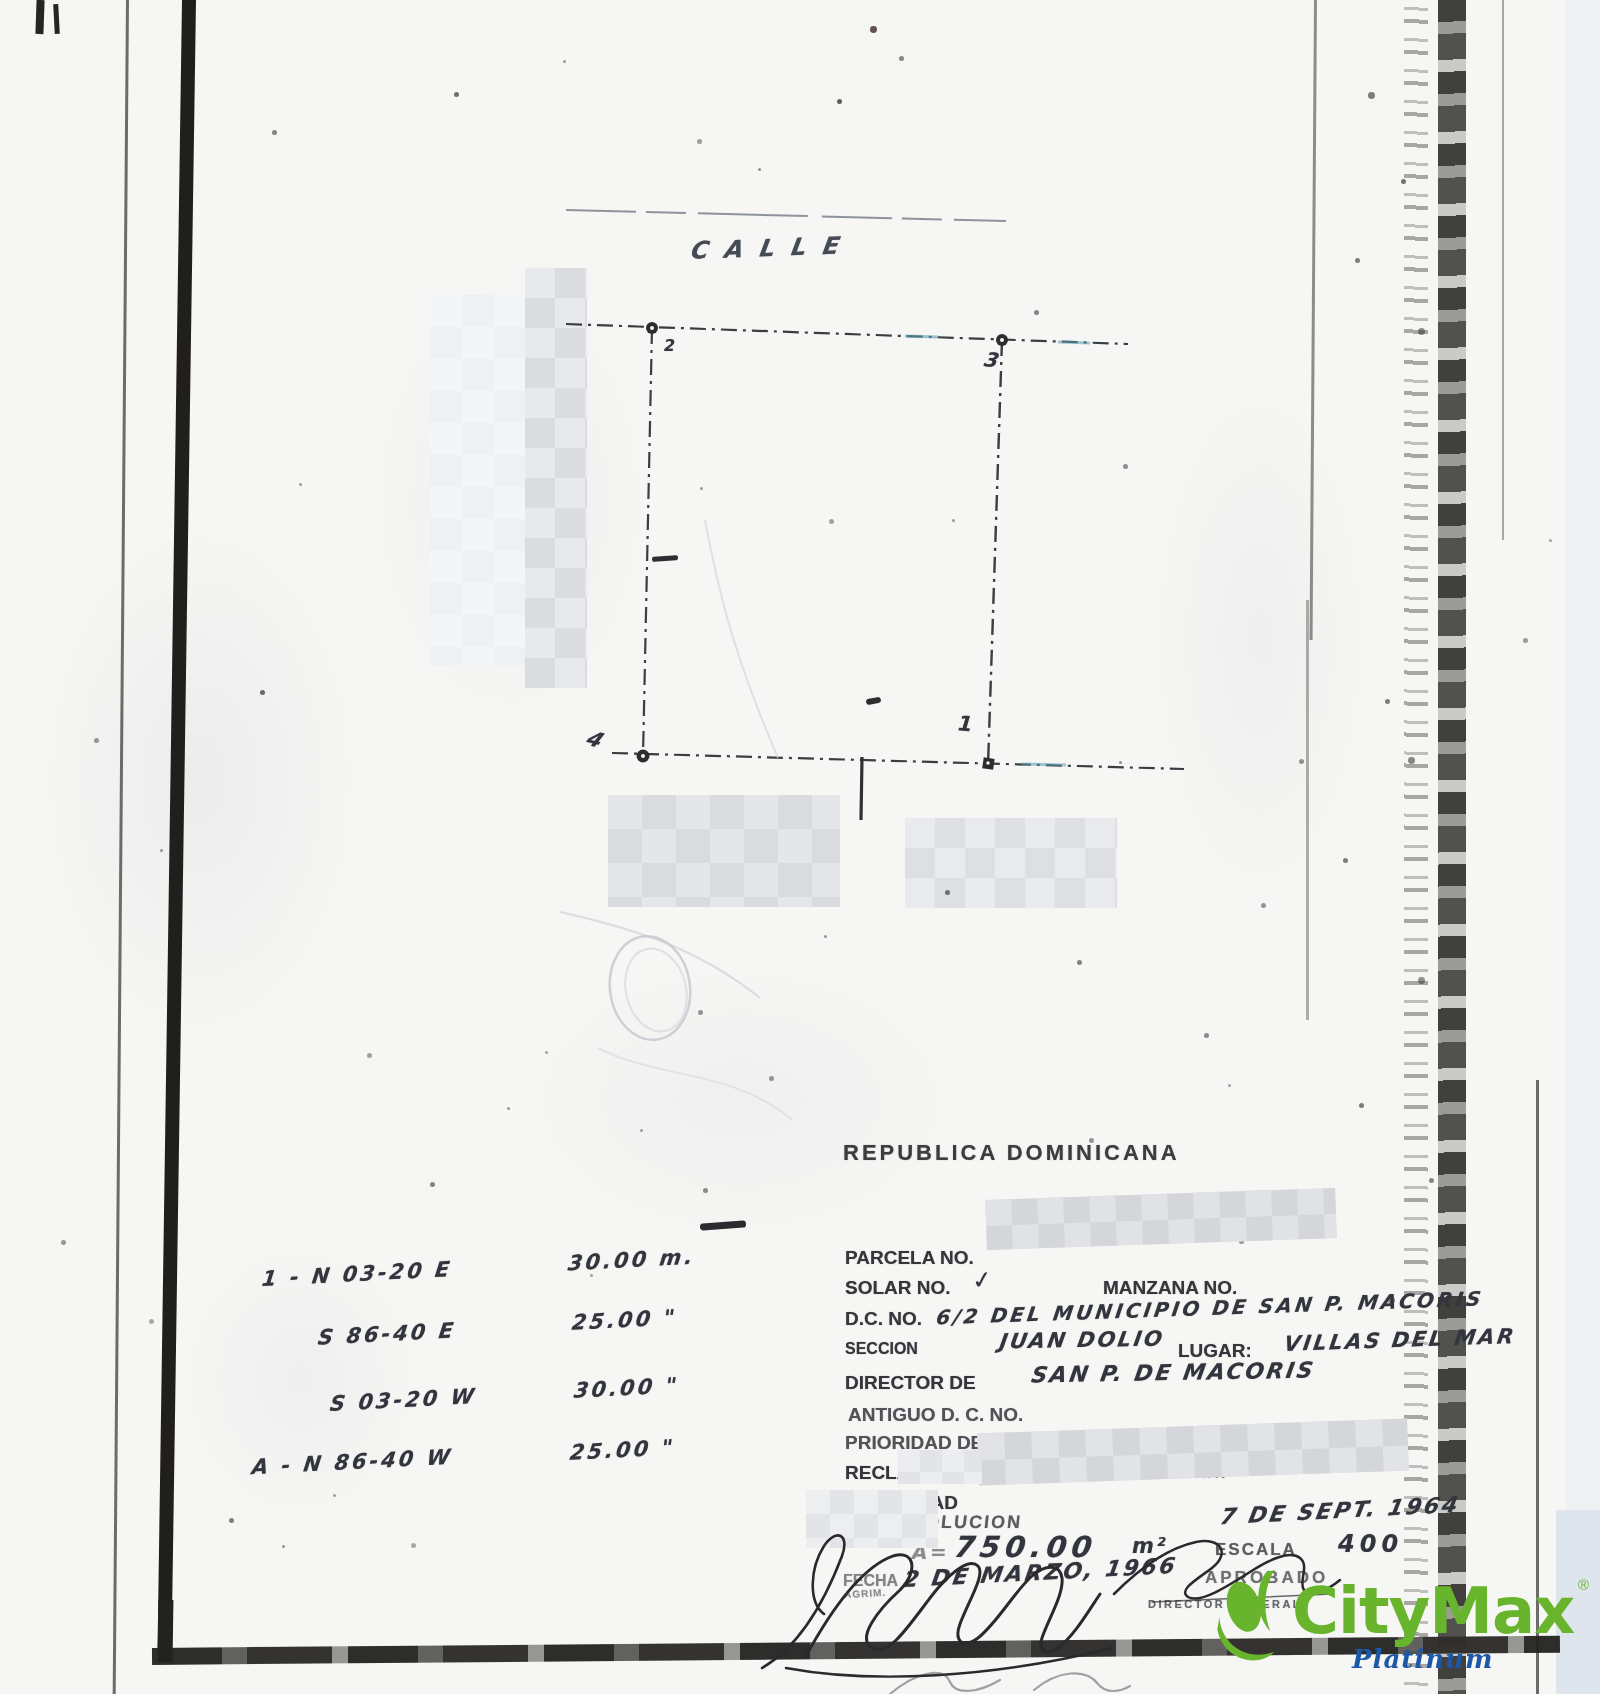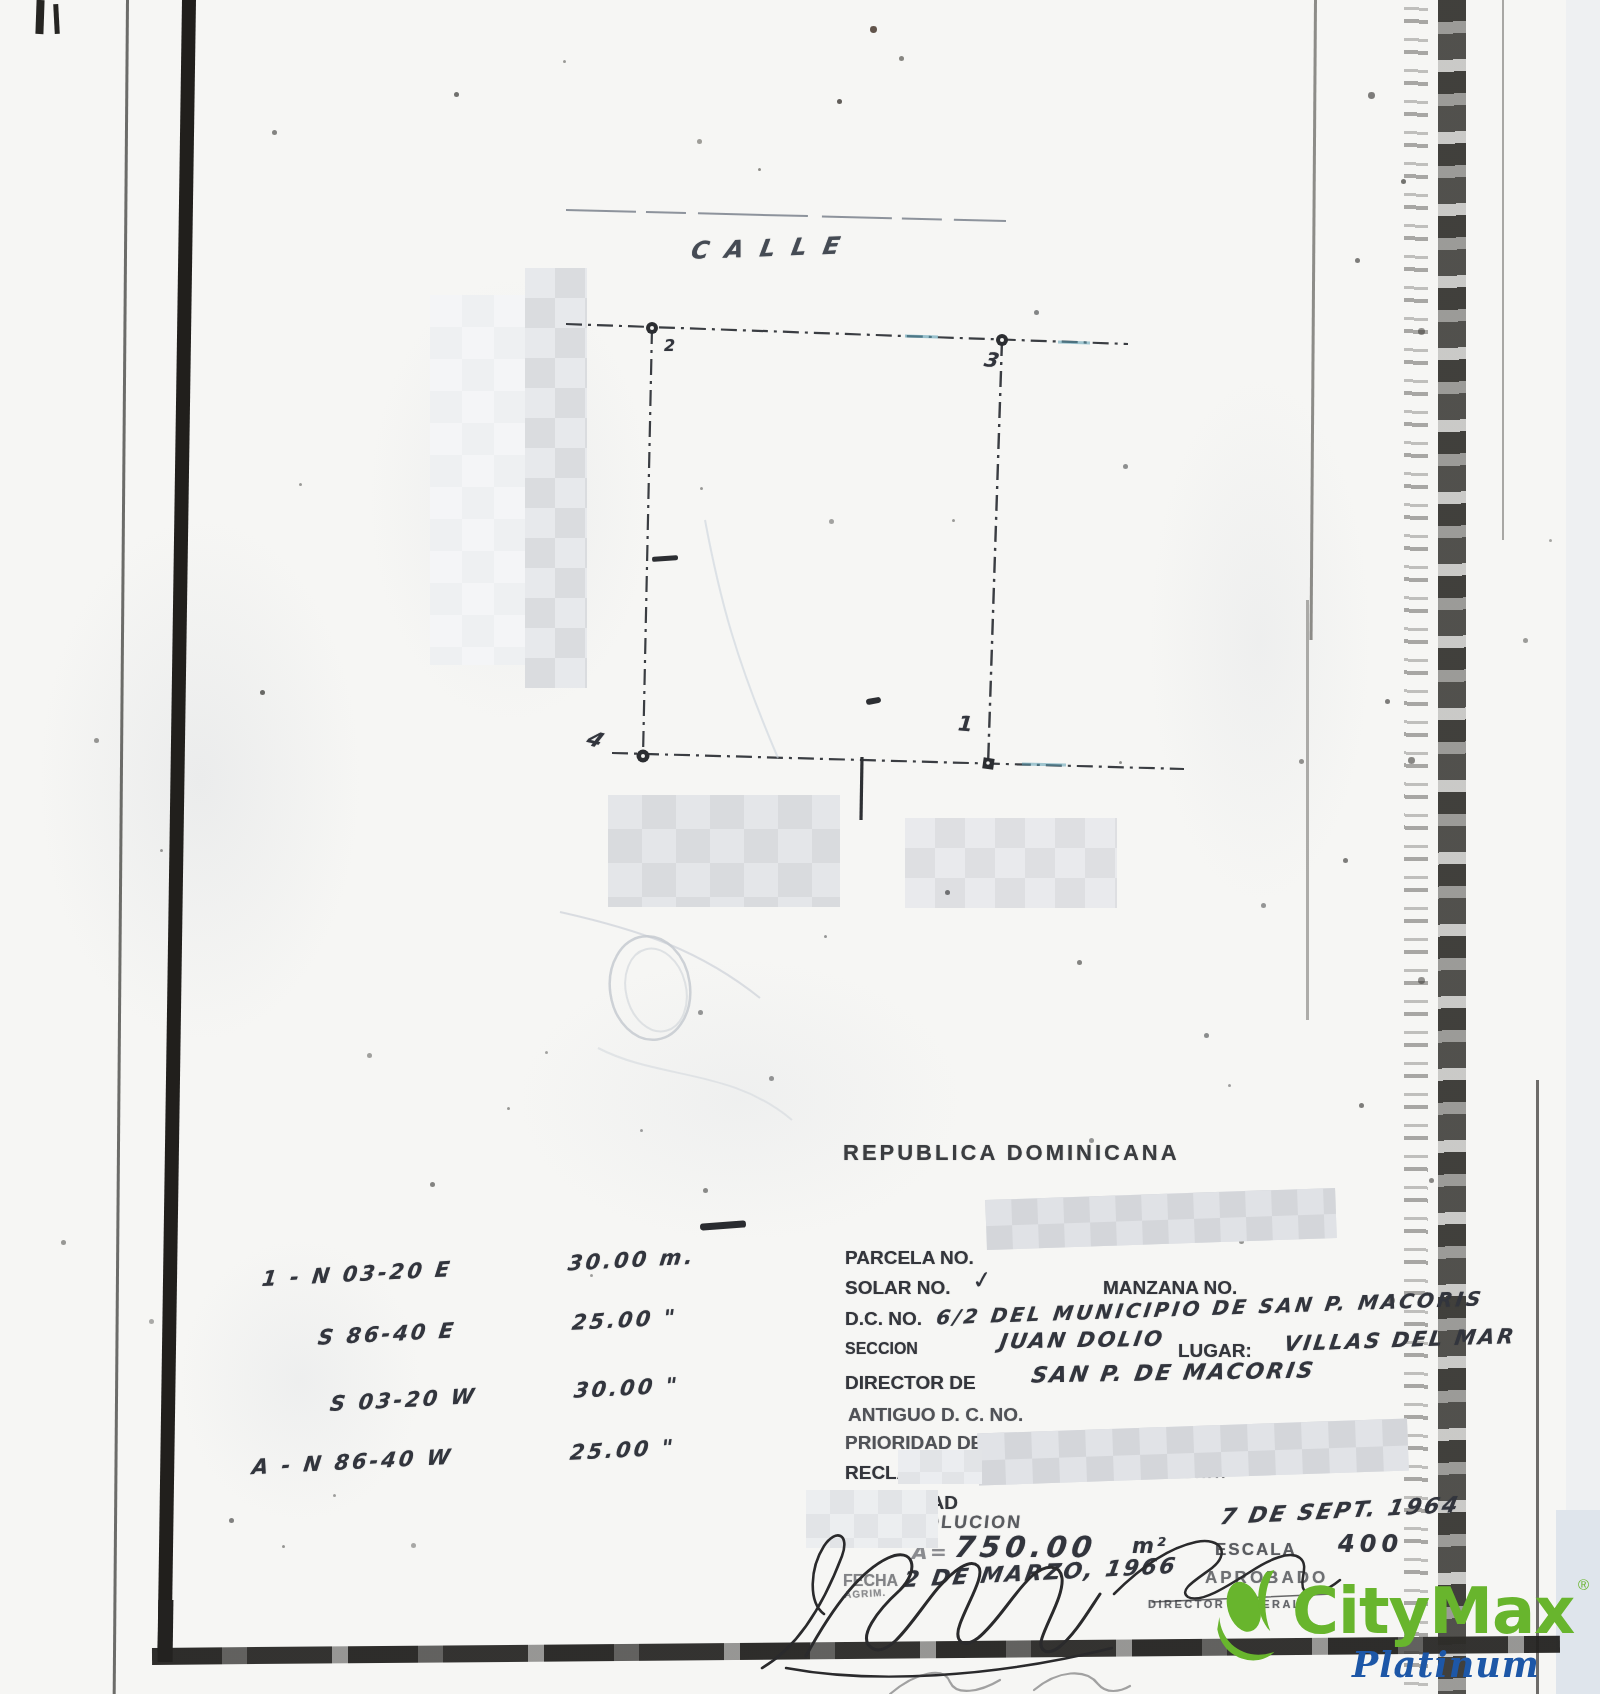--- a/index.html
+++ b/index.html
@@ -171,15 +171,15 @@
   <div class="typed" style="left:844px;top:1588px;font-size:10px;letter-spacing:1px;opacity:.55;transform:rotate(-3deg);z-index:7;">AGRIM.</div>
   <div class="typed" style="left:1148px;top:1598px;font-size:11px;letter-spacing:2.5px;opacity:.75;z-index:7;">DIRECTOR GENERAL</div>
 
   <svg class="abs" width="78" height="102" viewBox="0 0 70 100" style="left:1214px;top:1566px;z-index:9;">
     <ellipse cx="26" cy="40" rx="16" ry="25" transform="rotate(-16 26 40)" fill="#68b52d"></ellipse>
     <path d="M 2 50 C 4 78 30 94 56 84 C 42 100 6 94 0 62 Z" fill="#68b52d"></path>
     <path d="M 56 4 C 46 20 44 44 52 64 C 38 50 36 22 48 6 Z" fill="#68b52d"></path>
   </svg>
   <div class="abs" style="left:1292px;top:1574px;font-family:'DejaVu Sans',sans-serif;font-weight:800;font-size:64px;color:#68b52d;letter-spacing:-1px;white-space:nowrap;z-index:9;">CityMax</div>
   <div class="abs" style="left:1578px;top:1576px;font-size:15px;color:#68b52d;z-index:9;">®</div>
-  <div class="abs" style="left:1352px;top:1644px;font-family:'DejaVu Serif',serif;font-style:italic;font-weight:700;font-size:35px;color:#1d57a7;letter-spacing:1px;z-index:9;">Platinum</div>
+  <div class="abs" style="left:1352px;top:1644px;font-family:'DejaVu Serif',serif;font-style:italic;font-weight:700;font-size:26px;color:#1d57a7;letter-spacing:1px;z-index:9;">Platinum</div>
 
 </div>
 
 </body></html>

